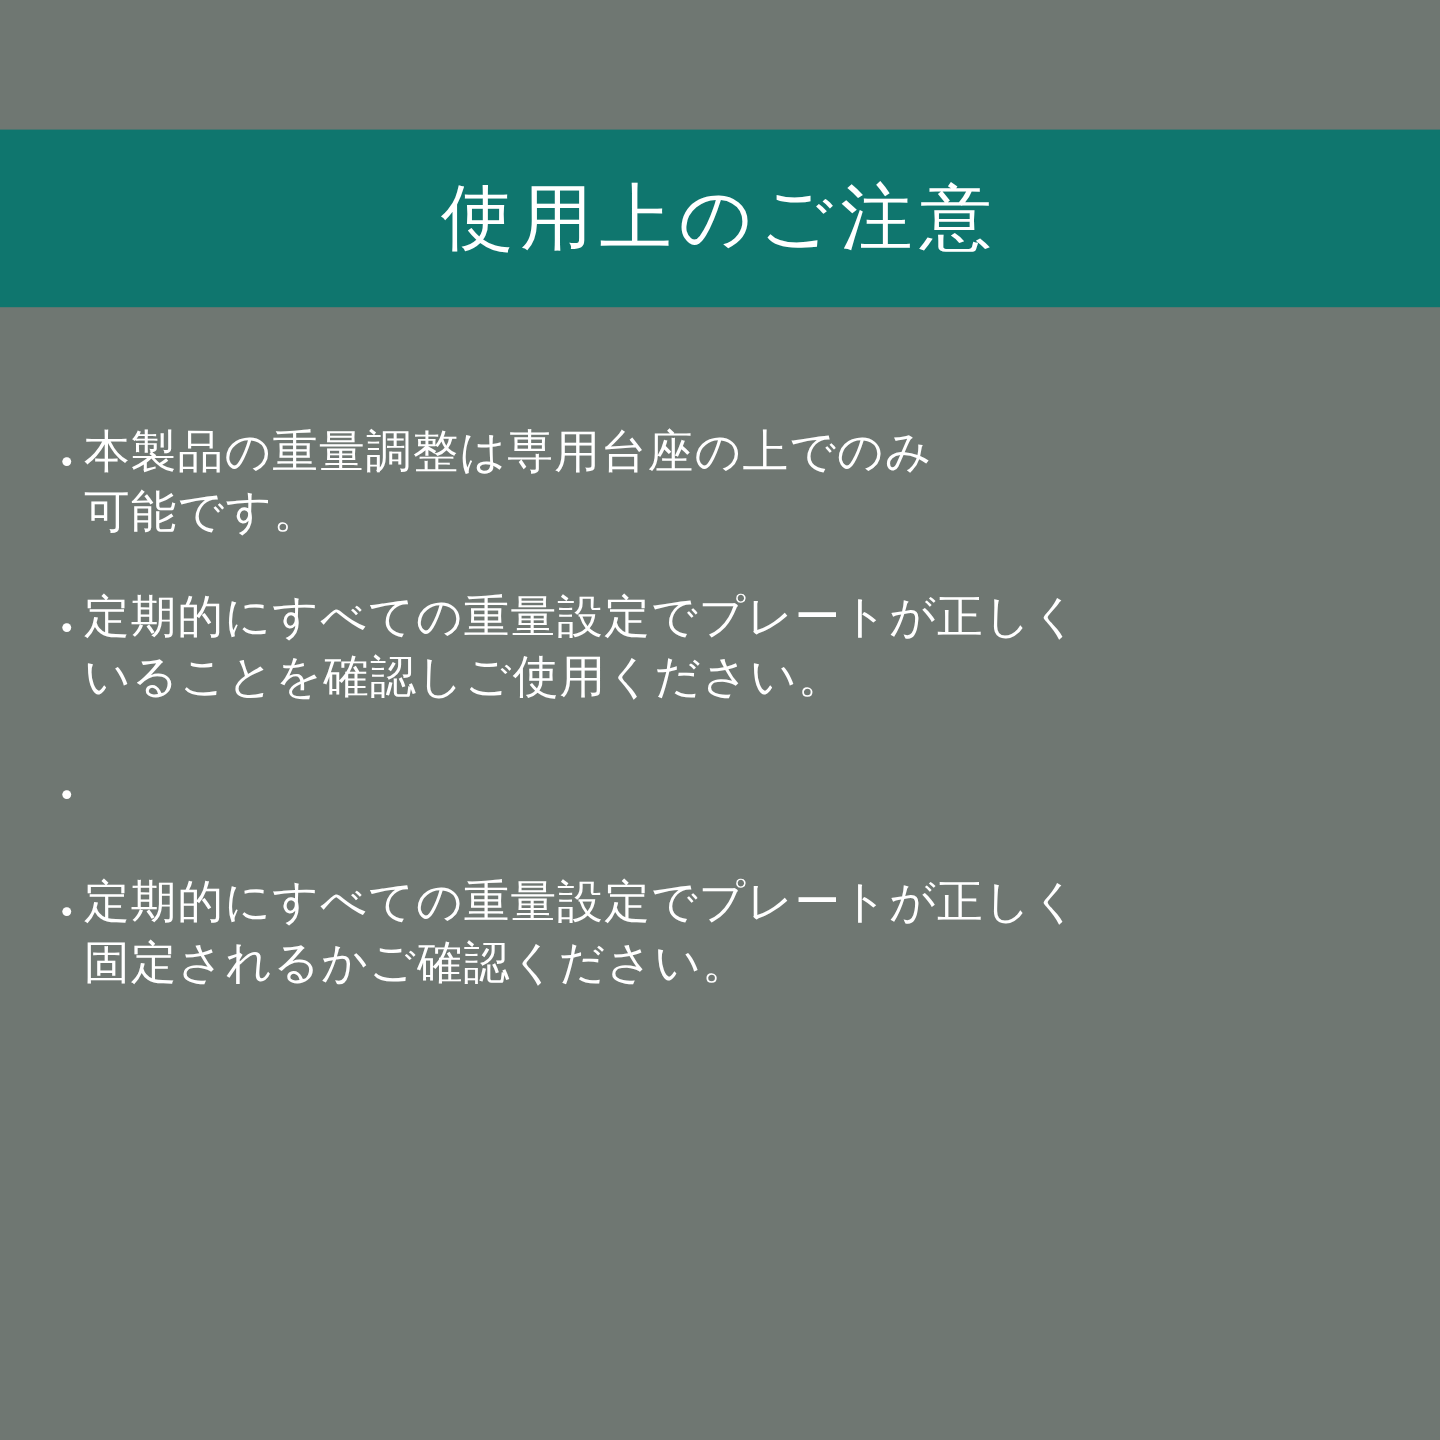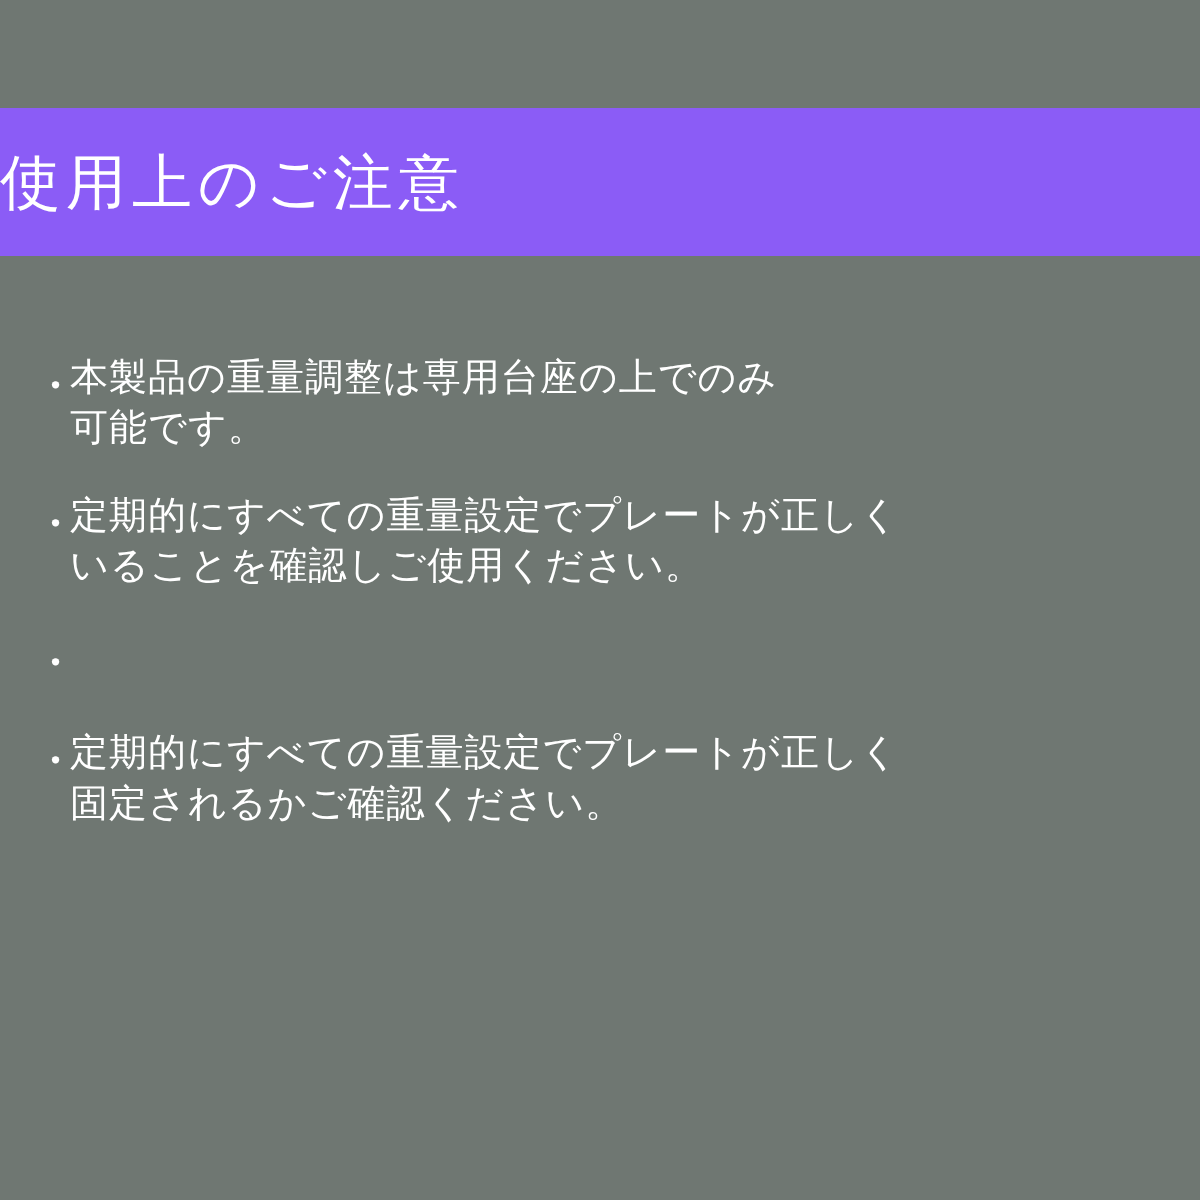--- a/index.html
+++ b/index.html
@@ -19,23 +19,24 @@
     height: 1200px;
     background: #6f7772;
     box-sizing: border-box;
   }
   .title-band {
     position: absolute;
     top: 108px;
     left: 0;
     width: 1200px;
     height: 148px;
-    background: #8b5cf6;
+    background: #0f766e;
     display: flex;
     align-items: center;
+    justify-content: center;
   }
   .title-text {
     color: #ffffff;
     font-size: 60px;
     letter-spacing: 6px;
     font-weight: 400;
     line-height: 1;
     white-space: nowrap;
   }
   .notes {

